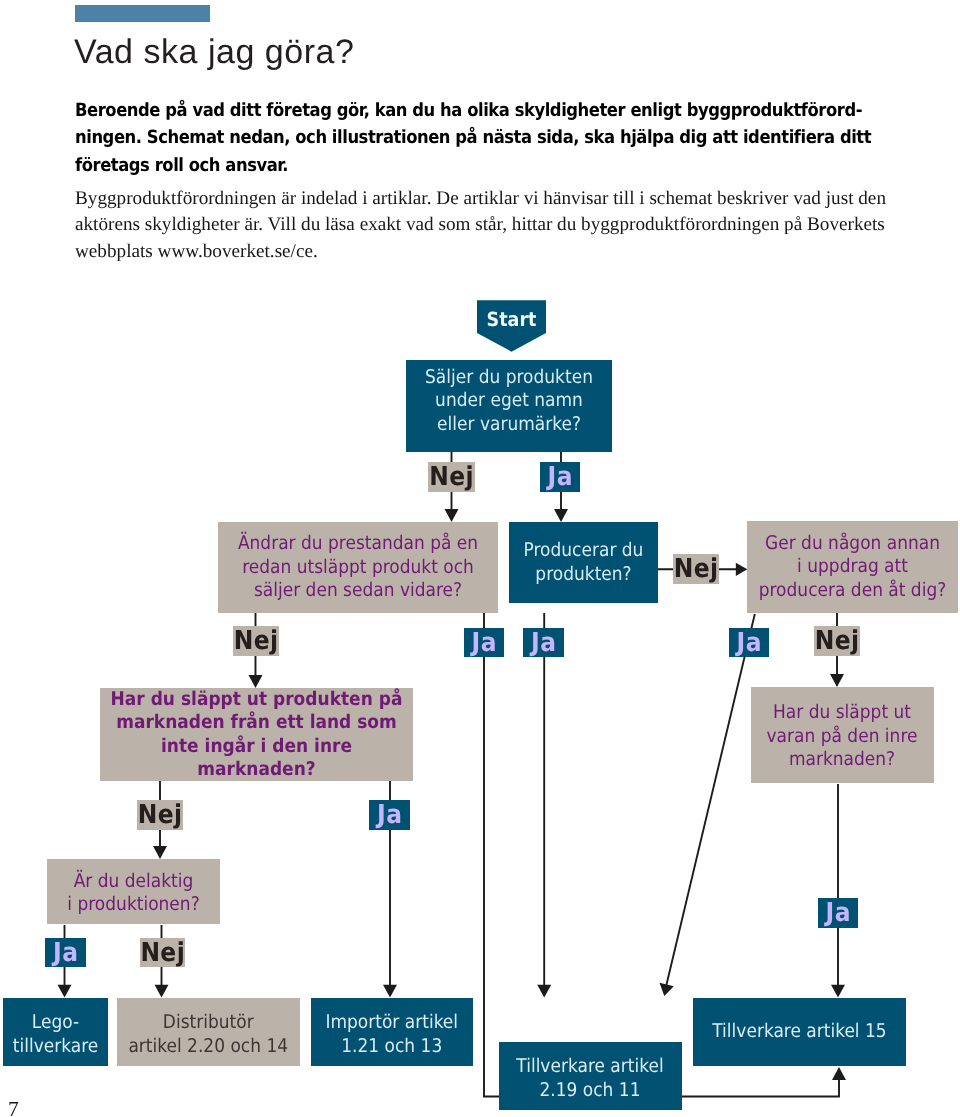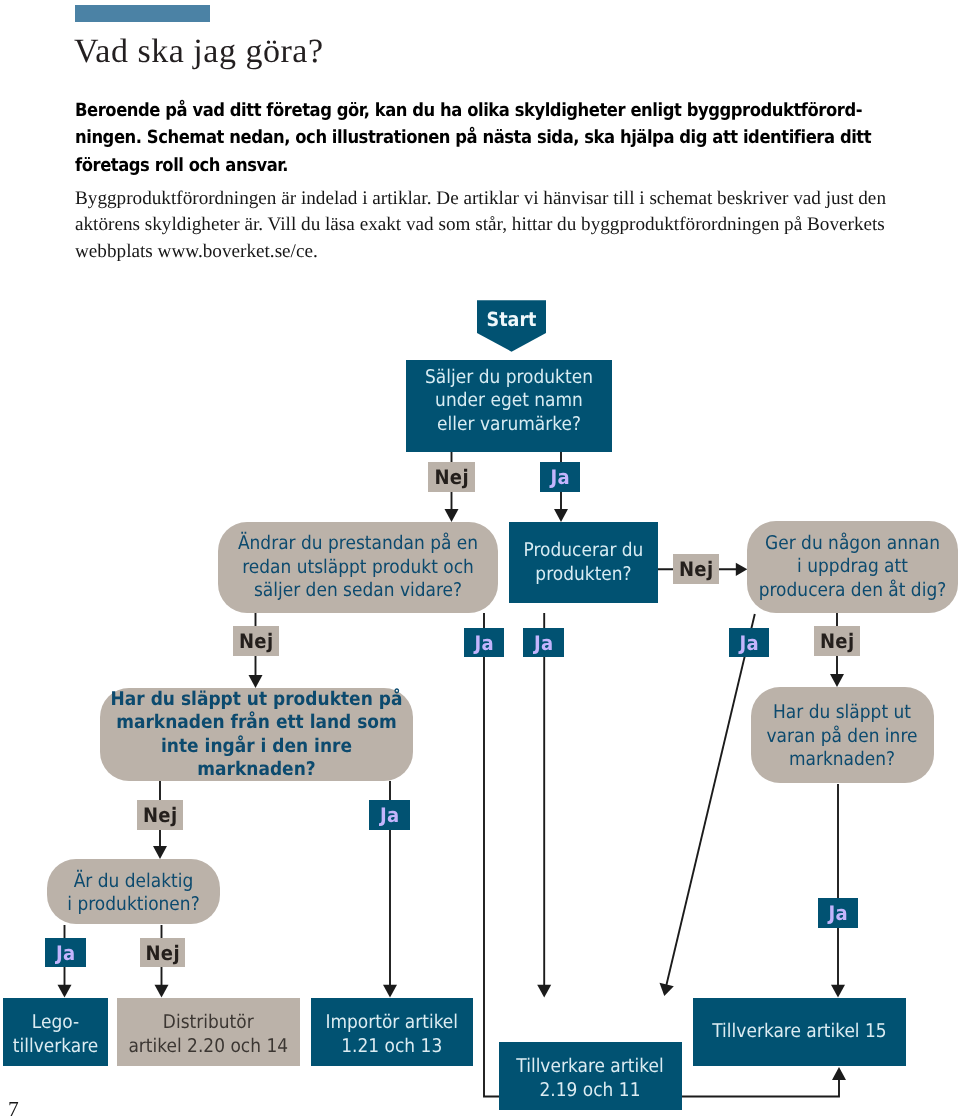--- a/index.html
+++ b/index.html
@@ -5,21 +5,21 @@
 <style>
   html,body{margin:0;padding:0;background:#ffffff;}
   body{width:960px;height:1117px;position:relative;overflow:hidden;
        font-family:"DejaVu Sans", sans-serif;
        -webkit-font-smoothing:antialiased;text-rendering:geometricPrecision;}
   .page{position:absolute;left:0;top:0;width:960px;height:1117px;filter:opacity(1);}
 
   #accent-bar{position:absolute;left:75px;top:5px;width:135px;height:17px;}
 
   #page-title{position:absolute;left:74px;top:32px;margin:0;
-      font-family:Liberation Serif, serif;
+      font-family:Liberation Sans, sans-serif;
       font-size:34px;font-weight:400;color:#231f20;line-height:40px;white-space:nowrap;letter-spacing:0.52px;}
 
   #lead{position:absolute;left:75px;top:97px;width:812px;margin:0;
       font-family:"DejaVu Sans Condensed","DejaVu Sans",sans-serif;
       font-size:18.2px;font-weight:bold;color:#000000;line-height:27.3px;letter-spacing:-0.43px;}
 
   #body-text{position:absolute;left:75px;top:186px;width:815px;margin:0;
       font-family:"Liberation Serif",serif;font-size:19.2px;color:#171717;line-height:26.4px;}
 
   #page-number{position:absolute;left:8px;top:1099px;
@@ -29,25 +29,25 @@
   #flowchart{position:absolute;left:0;top:0;width:960px;height:1117px;filter:opacity(1);}
   svg#flow-lines{position:absolute;left:0;top:0;width:960px;height:1117px;z-index:1;pointer-events:none;}
   .node{position:absolute;z-index:2;display:flex;align-items:center;justify-content:center;
         text-align:center;box-sizing:border-box;filter:opacity(1);
         font-family:"DejaVu Sans Condensed","DejaVu Sans",sans-serif;}
   .node .txt{width:100%;display:block;}
   .box.teal{background:#015272;}
   .box.grey{background:#BBB2A9;}
   .q{font-size:18.9px;line-height:23.5px;font-weight:400;letter-spacing:0.02px;}
   .q.teal{color:#d8ecf3;}
-  .q.grey{color:#0c4a6e;border-radius:29px;}
+  .q.grey{color:#701a75;}
   .res{font-size:18.9px;line-height:23.5px;font-weight:400;letter-spacing:0.02px;}
   .res.teal{color:#dcecf2;}
   .res.grey{color:#3b3632;}
-  .lbl{font-size:20px;font-weight:bold;line-height:1;letter-spacing:0.4px;text-indent:0.4px;}
+  .lbl{font-size:26px;font-weight:bold;line-height:1;letter-spacing:0.4px;text-indent:0.4px;}
   .lbl.teal{color:#c4b5fd;}
   .lbl.grey{color:#241f1c;}
   .start{font-size:19.5px;font-weight:bold;color:#eef7fa;background:none;}
   .start .pent{position:absolute;left:0;top:0;width:100%;height:100%;fill:#015272;}
   .start .txt{position:relative;z-index:2;margin-top:-14px;}
 
   #n-start{left:477px;top:300px;width:69px;height:52px;}
   #n-q1{left:406px;top:360px;width:206px;height:92px;padding-bottom:10px;}
   #n-q2{left:218px;top:522px;width:280px;height:91px;}
   #n-q3{left:509px;top:522px;width:149px;height:81px;}

